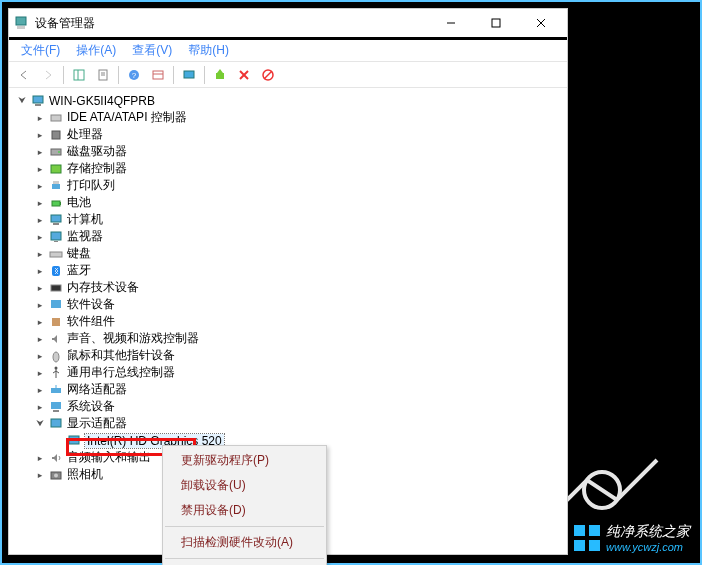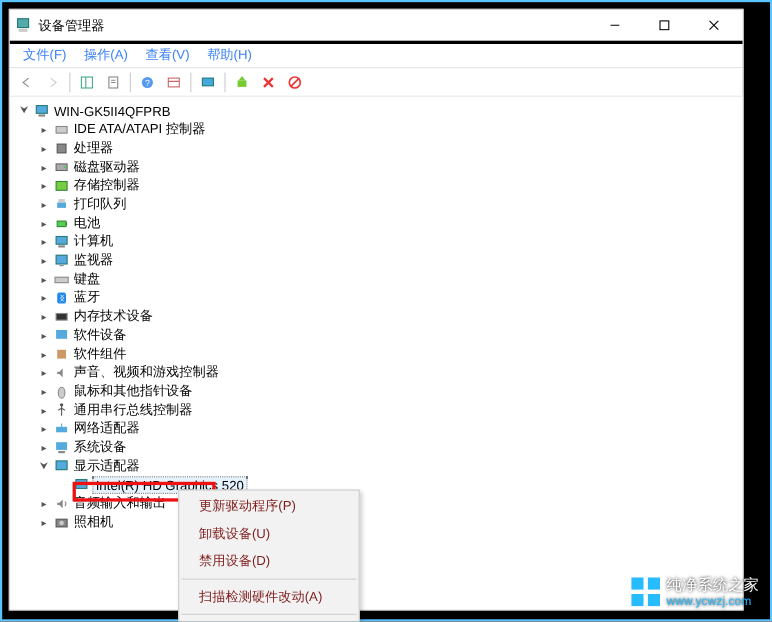--- a/index.html
+++ b/index.html
@@ -1,20 +1,20 @@
 <!DOCTYPE html>
 <html><head>
   <meta charset="utf-8">
   <style>
     * { margin: 0; padding: 0; box-sizing: border-box; font-family: "Microsoft YaHei", "SimSun", sans-serif; }
     body { background: #000; width: 702px; height: 565px; position: relative; overflow: hidden; }
     
     .outer-frame { border: 2px solid #59c4ff; width: 702px; height: 565px; }
     
-    .window { background: #fff; position: absolute; left: 8px; top: 8px; width: 668px; height: 547px; border: 1px solid #ccc; display: flex; flex-direction: column; }
+    .window { background: #fff; position: absolute; left: 8px; top: 8px; width: 560px; height: 547px; border: 1px solid #ccc; display: flex; flex-direction: column; }
     .window-gap { background: #000; width: 100%; height: 3px; }
     
     .titlebar { height: 28px; display: flex; align-items: center; padding: 0 4px; background: #fff; }
     .titlebar-icon { width: 16px; height: 16px; margin-right: 6px; display:flex; align-items:center; justify-content:center; }
     .titlebar-title { flex: 1; font-size: 12px; color: #000; }
     .win-controls { display: flex; }
     .win-btn { width: 45px; height: 28px; display: flex; align-items: center; justify-content: center; font-size: 11px; color: #333; }
     
     .menubar { height: 22px; display: flex; align-items: center; padding: 0 4px; border-bottom: 1px solid #e5e5e5; }
     .menu-item { padding: 2px 8px; font-size: 12px; color: #3b82f6; }
@@ -31,21 +31,21 @@
     .expander { width: 14px; height: 14px; display: flex; align-items: center; justify-content: center; font-size: 9px; color: #555; margin-right: 1px; }
     .node-icon { width: 16px; height: 16px; margin-right: 3px; display:flex; align-items:center; justify-content:center; }
     .node-label.selected { background: #e5f3ff; outline: 1px dotted #777; padding: 0 2px; }
     
     .highlight-box { position: absolute; border: 3px solid #ee1111; pointer-events: none; }
     
     .context-menu { position: absolute; background: #f2f2f2; border: 1px solid #ccc; box-shadow: 2px 2px 4px rgba(0,0,0,0.2); padding: 2px 0; font-size: 12px; min-width: 165px; }
     .ctx-item { padding: 4px 20px 4px 18px; color: #7f1d1d; }
     .ctx-sep { height: 1px; background: #d0d0d0; margin: 3px 2px; }
     
-    .watermark { position: absolute; right: 12px; bottom: 12px; color: #fff; font-size: 14px; display: flex; align-items: center; gap: 6px; text-shadow: 0 0 3px #000; }
+    .watermark { position: absolute; right: 12px; bottom: 12px; color: #fff; font-size: 14px; display: flex; align-items: center; gap: 6px; text-shadow: 0 0 3px #000; font-style: italic; }
     .wm-url { font-size: 11px; color: #27bbff; }
     .wm-logo { width: 26px; height: 26px; position: relative; }
     .wm-logo .sq { position: absolute; width: 11px; height: 11px; background: #27bbff; }
     .wm-logo .sq.tl { top:0; left:0; } .wm-logo .sq.tr { top:0; right:0; }
     .wm-logo .sq.bl { bottom:0; left:0; } .wm-logo .sq.br { bottom:0; right:0; }
     .bg-deco { position:absolute; right:35px; bottom:35px; width:120px; height:90px; opacity:0.9; }
     .bg-deco svg { width:100%; height:100%; }
   </style>
 </head>
 <body>

